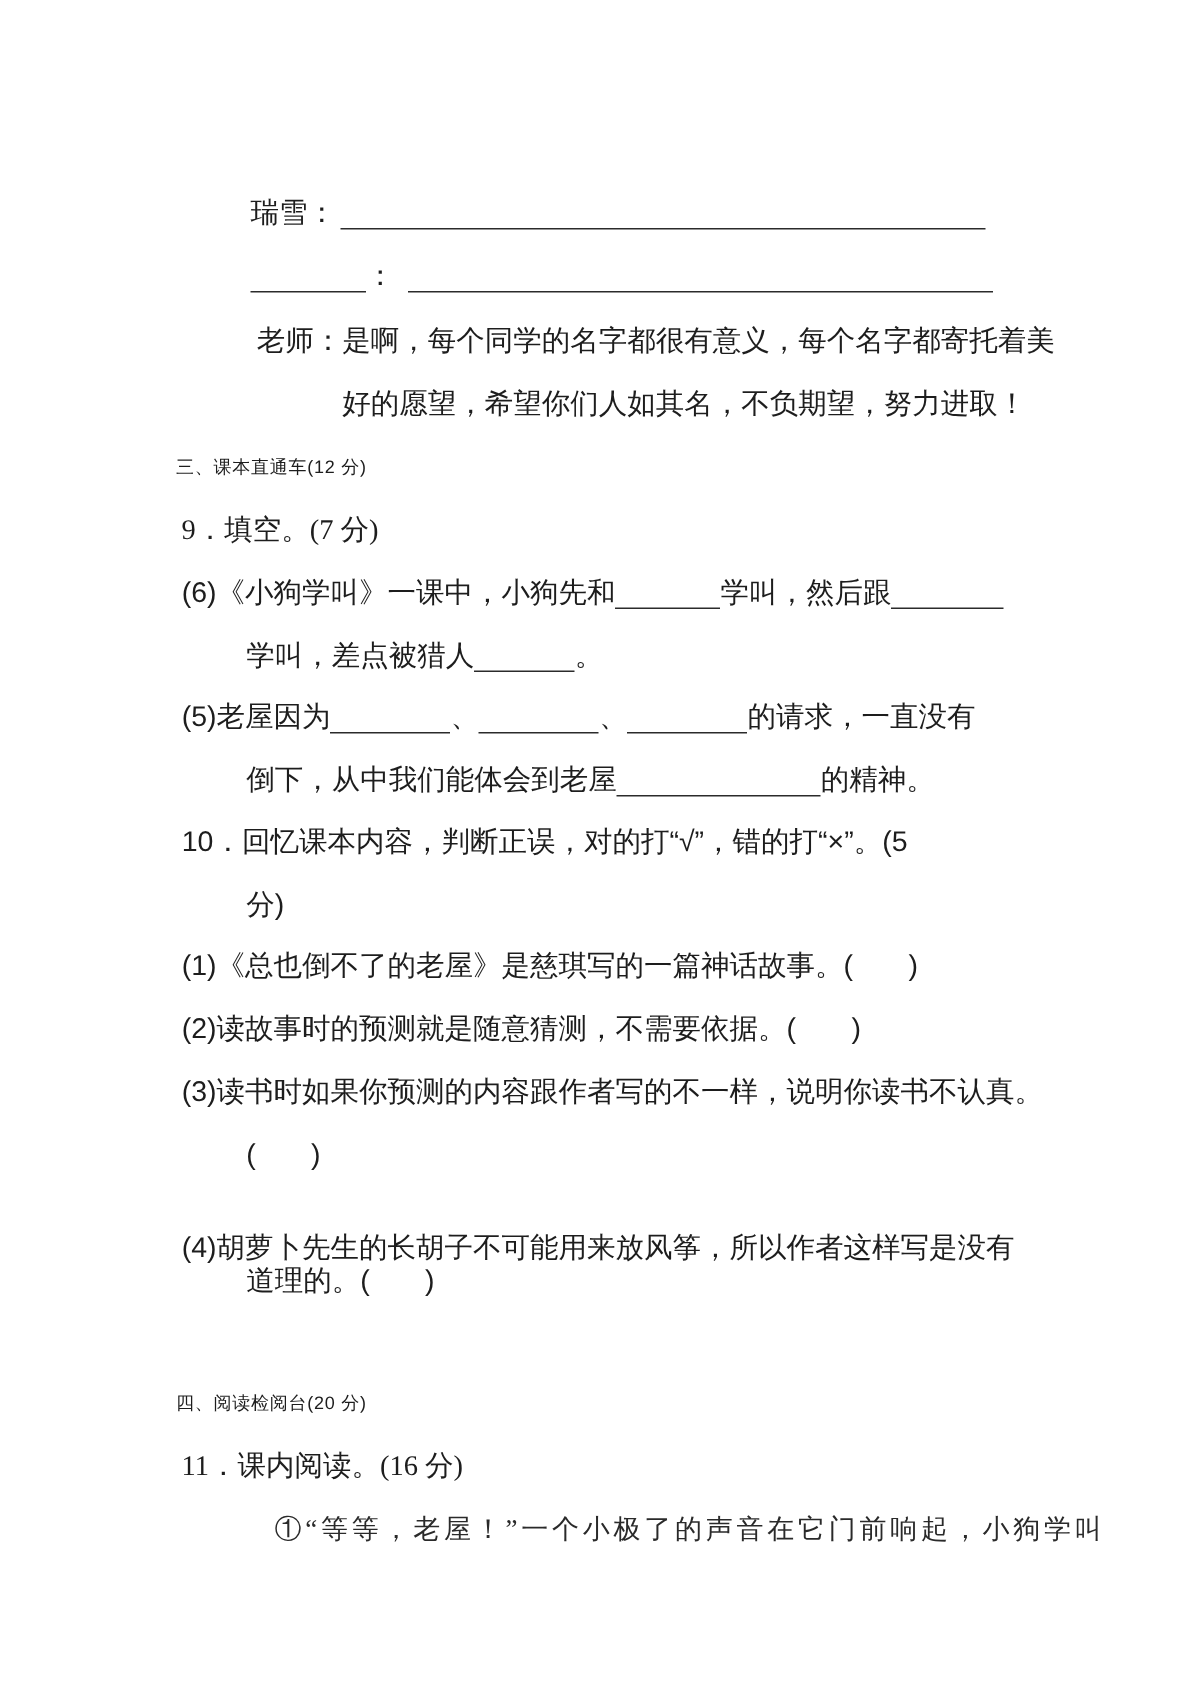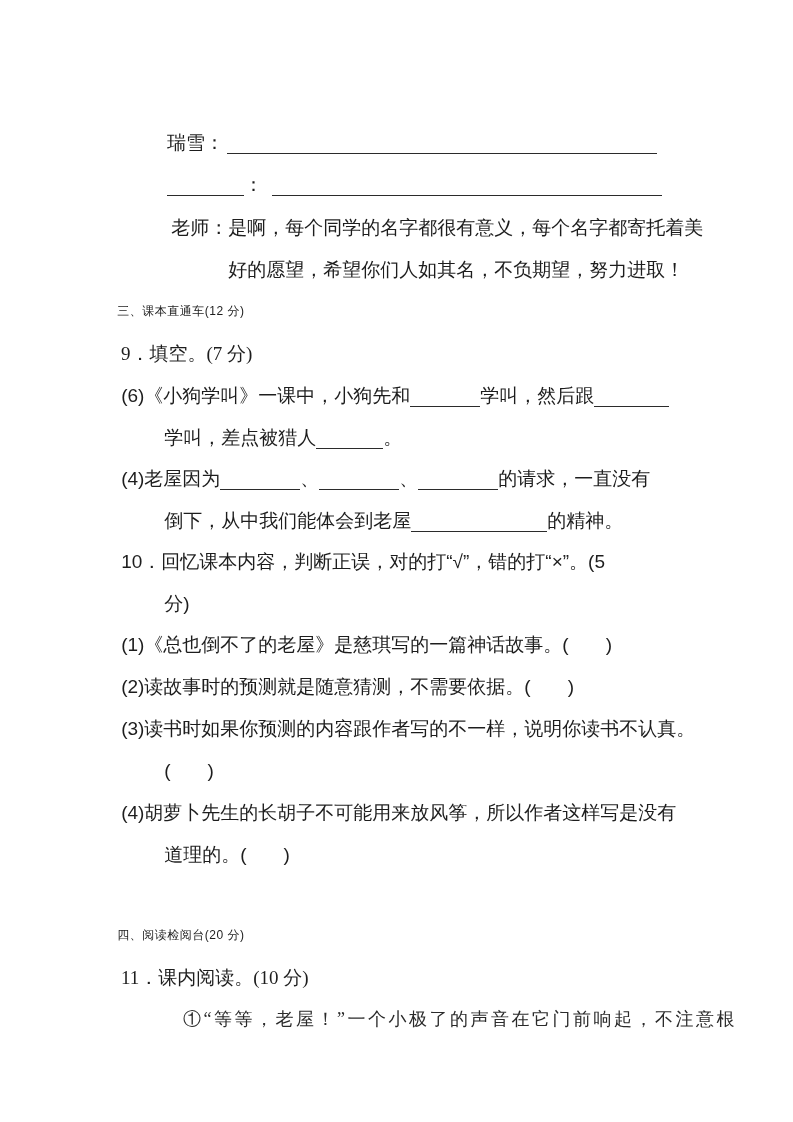--- a/index.html
+++ b/index.html
@@ -85,21 +85,21 @@
 
   <div class="line" style="left:100px; top:354px;">
     <span>(6)《小狗学叫》一课中，小狗先和</span><span class="blank w70"></span><span>学叫，然后跟</span><span class="blank w75"></span>
   </div>
 
   <div class="line" style="left:143px; top:396px;">
     <span>学叫，差点被猎人</span><span class="blank w67"></span><span>。</span>
   </div>
 
   <div class="line" style="left:100px; top:437px;">
-    <span>(4)老屋因为</span><span class="blank w80"></span><span>、</span><span class="blank w80"></span><span>、</span><span class="blank w80"></span><span>的请求，一直没有</span>
+    <span>(5)老屋因为</span><span class="blank w80"></span><span>、</span><span class="blank w80"></span><span>、</span><span class="blank w80"></span><span>的请求，一直没有</span>
   </div>
 
   <div class="line" style="left:143px; top:479px;">
     <span>倒下，从中我们能体会到老屋</span><span class="blank w136"></span><span>的精神。</span>
   </div>
 
   <div class="line" style="left:100px; top:520px;">
     <span>10．回忆课本内容，判断正误，对的打“√”，错的打“×”。(5</span>
   </div>
 
@@ -116,34 +116,34 @@
   </div>
 
   <div class="line" style="left:100px; top:687px;">
     <span>(3)读书时如果你预测的内容跟作者写的不一样，说明你读书不认真。</span>
   </div>
 
   <div class="line" style="left:143px; top:729px;">
     <span>(       )</span>
   </div>
 
-  <div class="line" style="left:100px; top:771px;">
+  <div class="line" style="left:100px; top:791px;">
     <span>(4)胡萝卜先生的长胡子不可能用来放风筝，所以作者这样写是没有</span>
   </div>
 
   <div class="line" style="left:143px; top:813px;">
     <span>道理的。(       )</span>
   </div>
 
 
   <div class="line heading" style="left:102px; top:893px;">
     <span>四、阅读检阅台(20 分)</span>
   </div>
 
   <div class="line songti" style="left:102px; top:936px;">
-    <span>11．课内阅读。(10 分)</span>
+    <span>11．课内阅读。(16 分)</span>
   </div>
 
   <div class="line kaiti" style="left:155px; top:977px;">
-    <span>①“等等，老屋！”一个小极了的声音在它门前响起，不注意根</span>
+    <span>①“等等，老屋！”一个小极了的声音在它门前响起，小狗学叫</span>
   </div>
 
 </div>
 
 </body></html>

